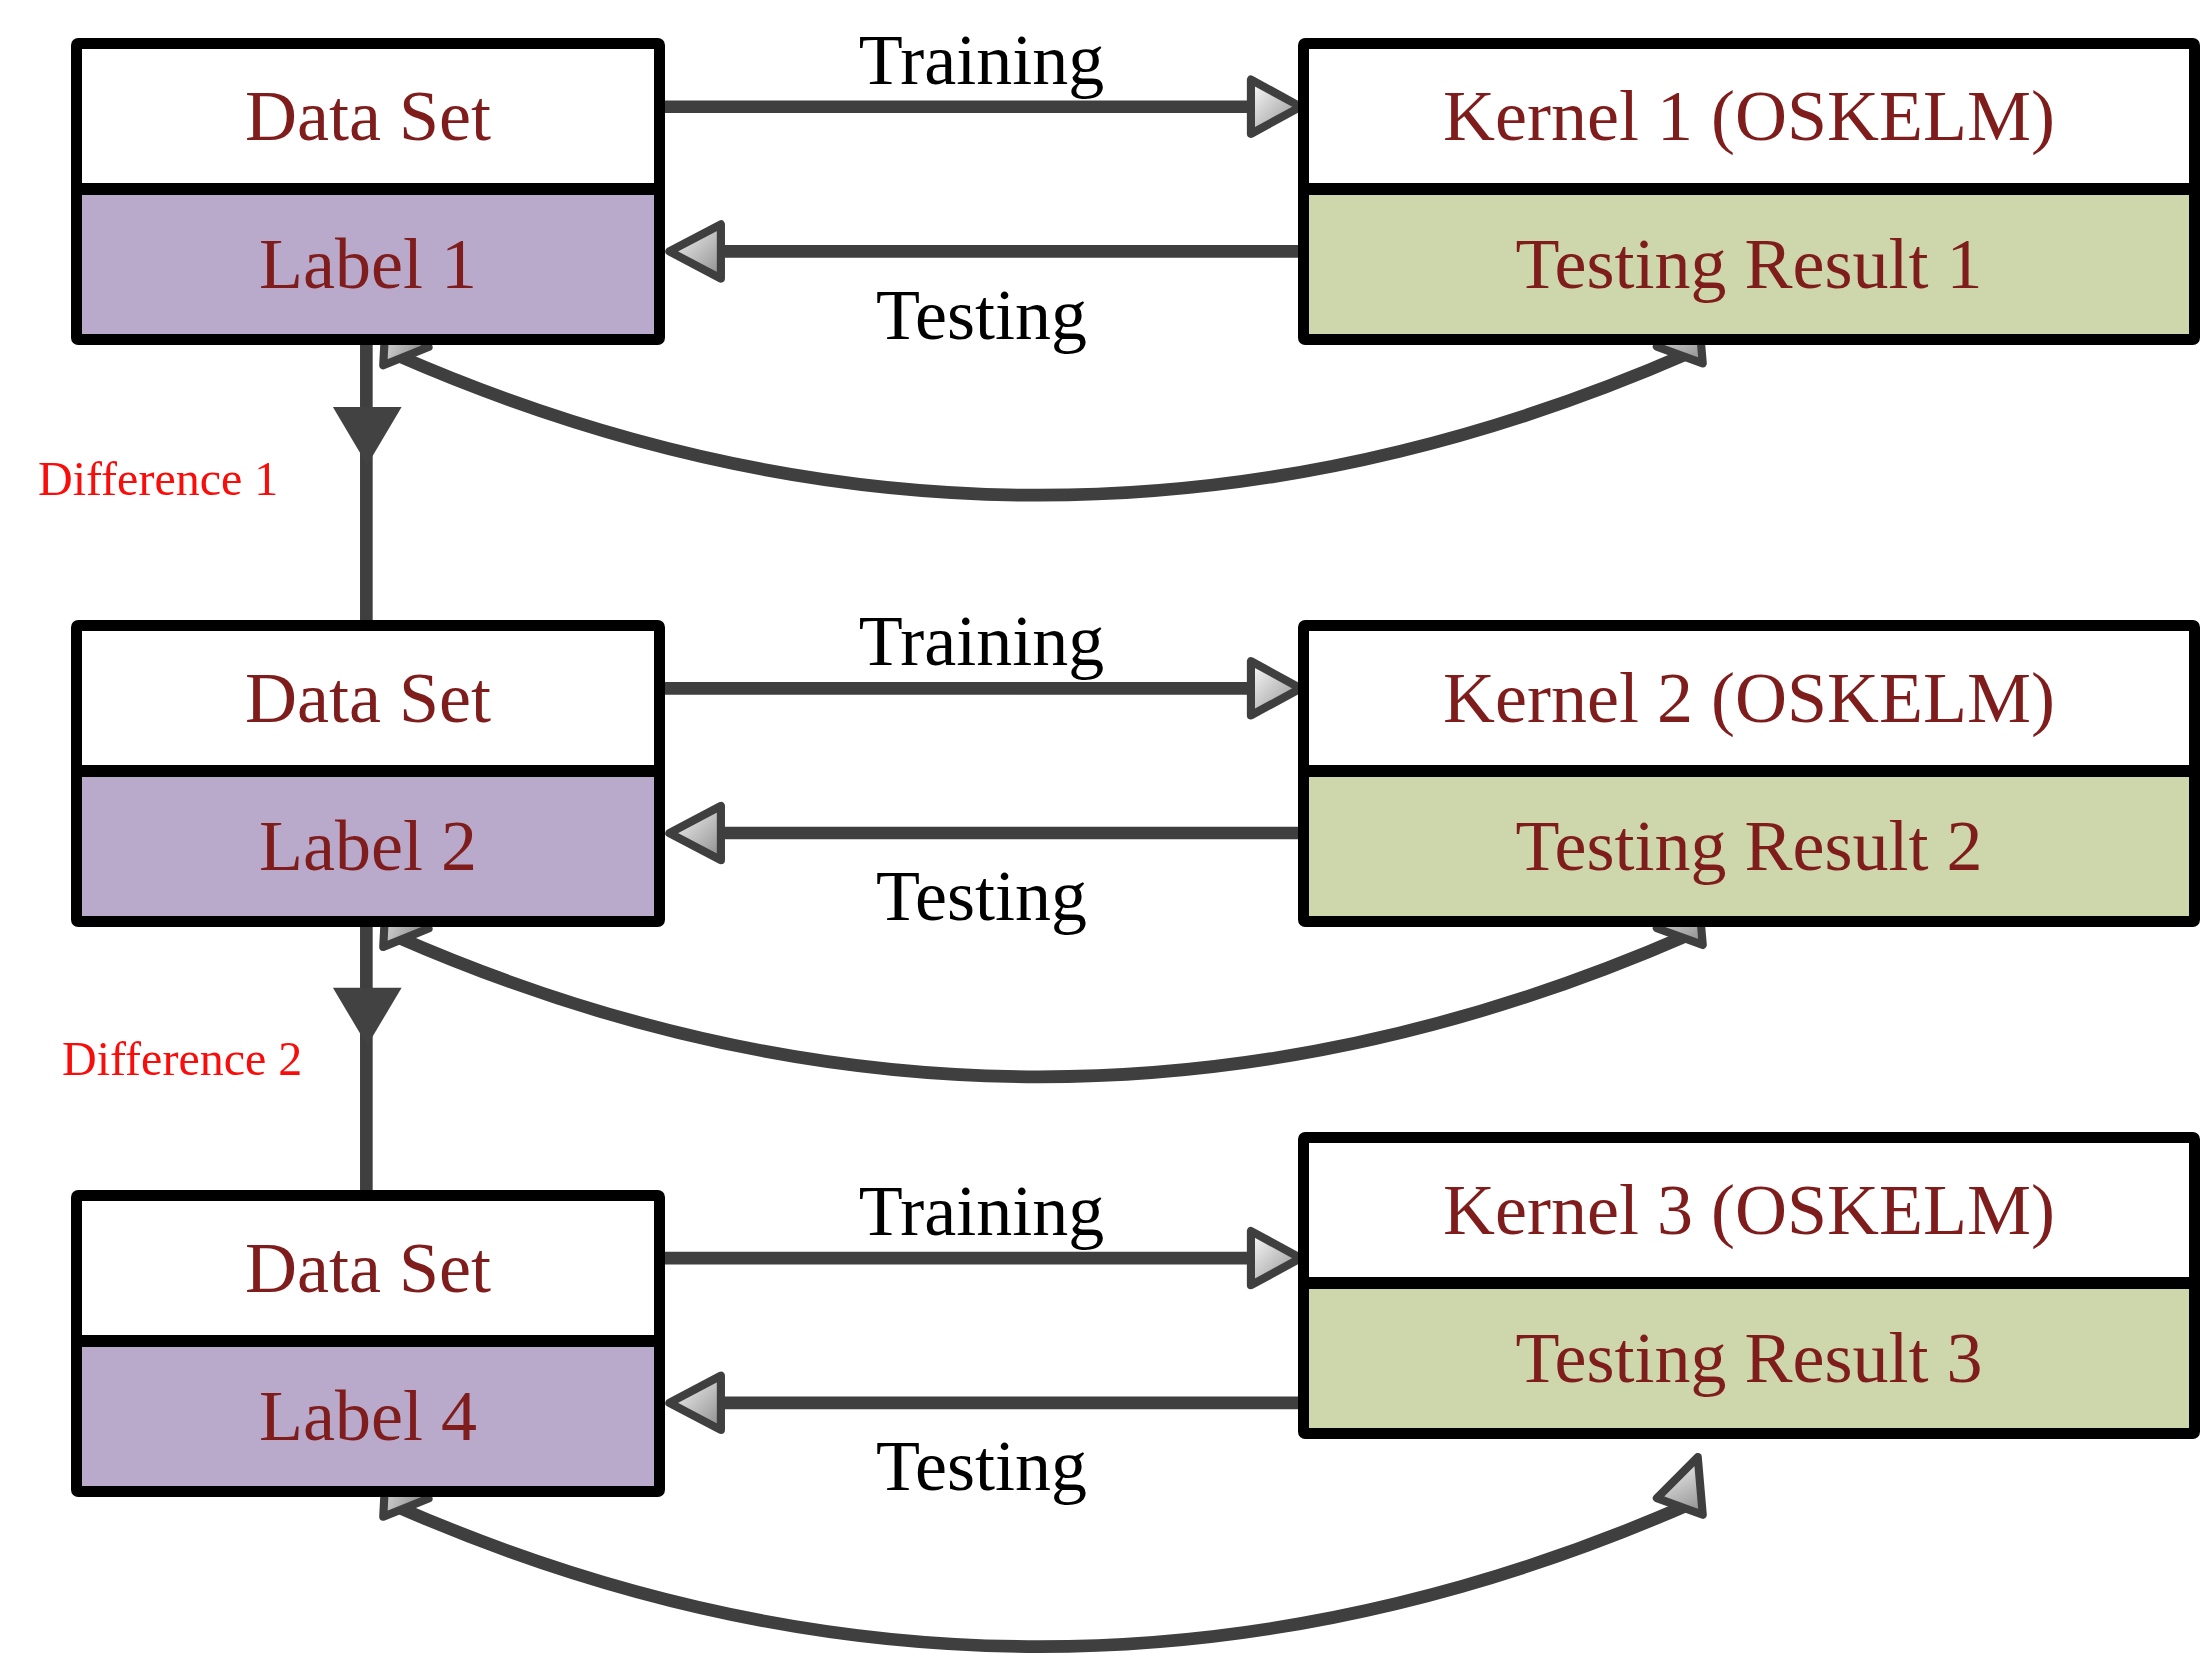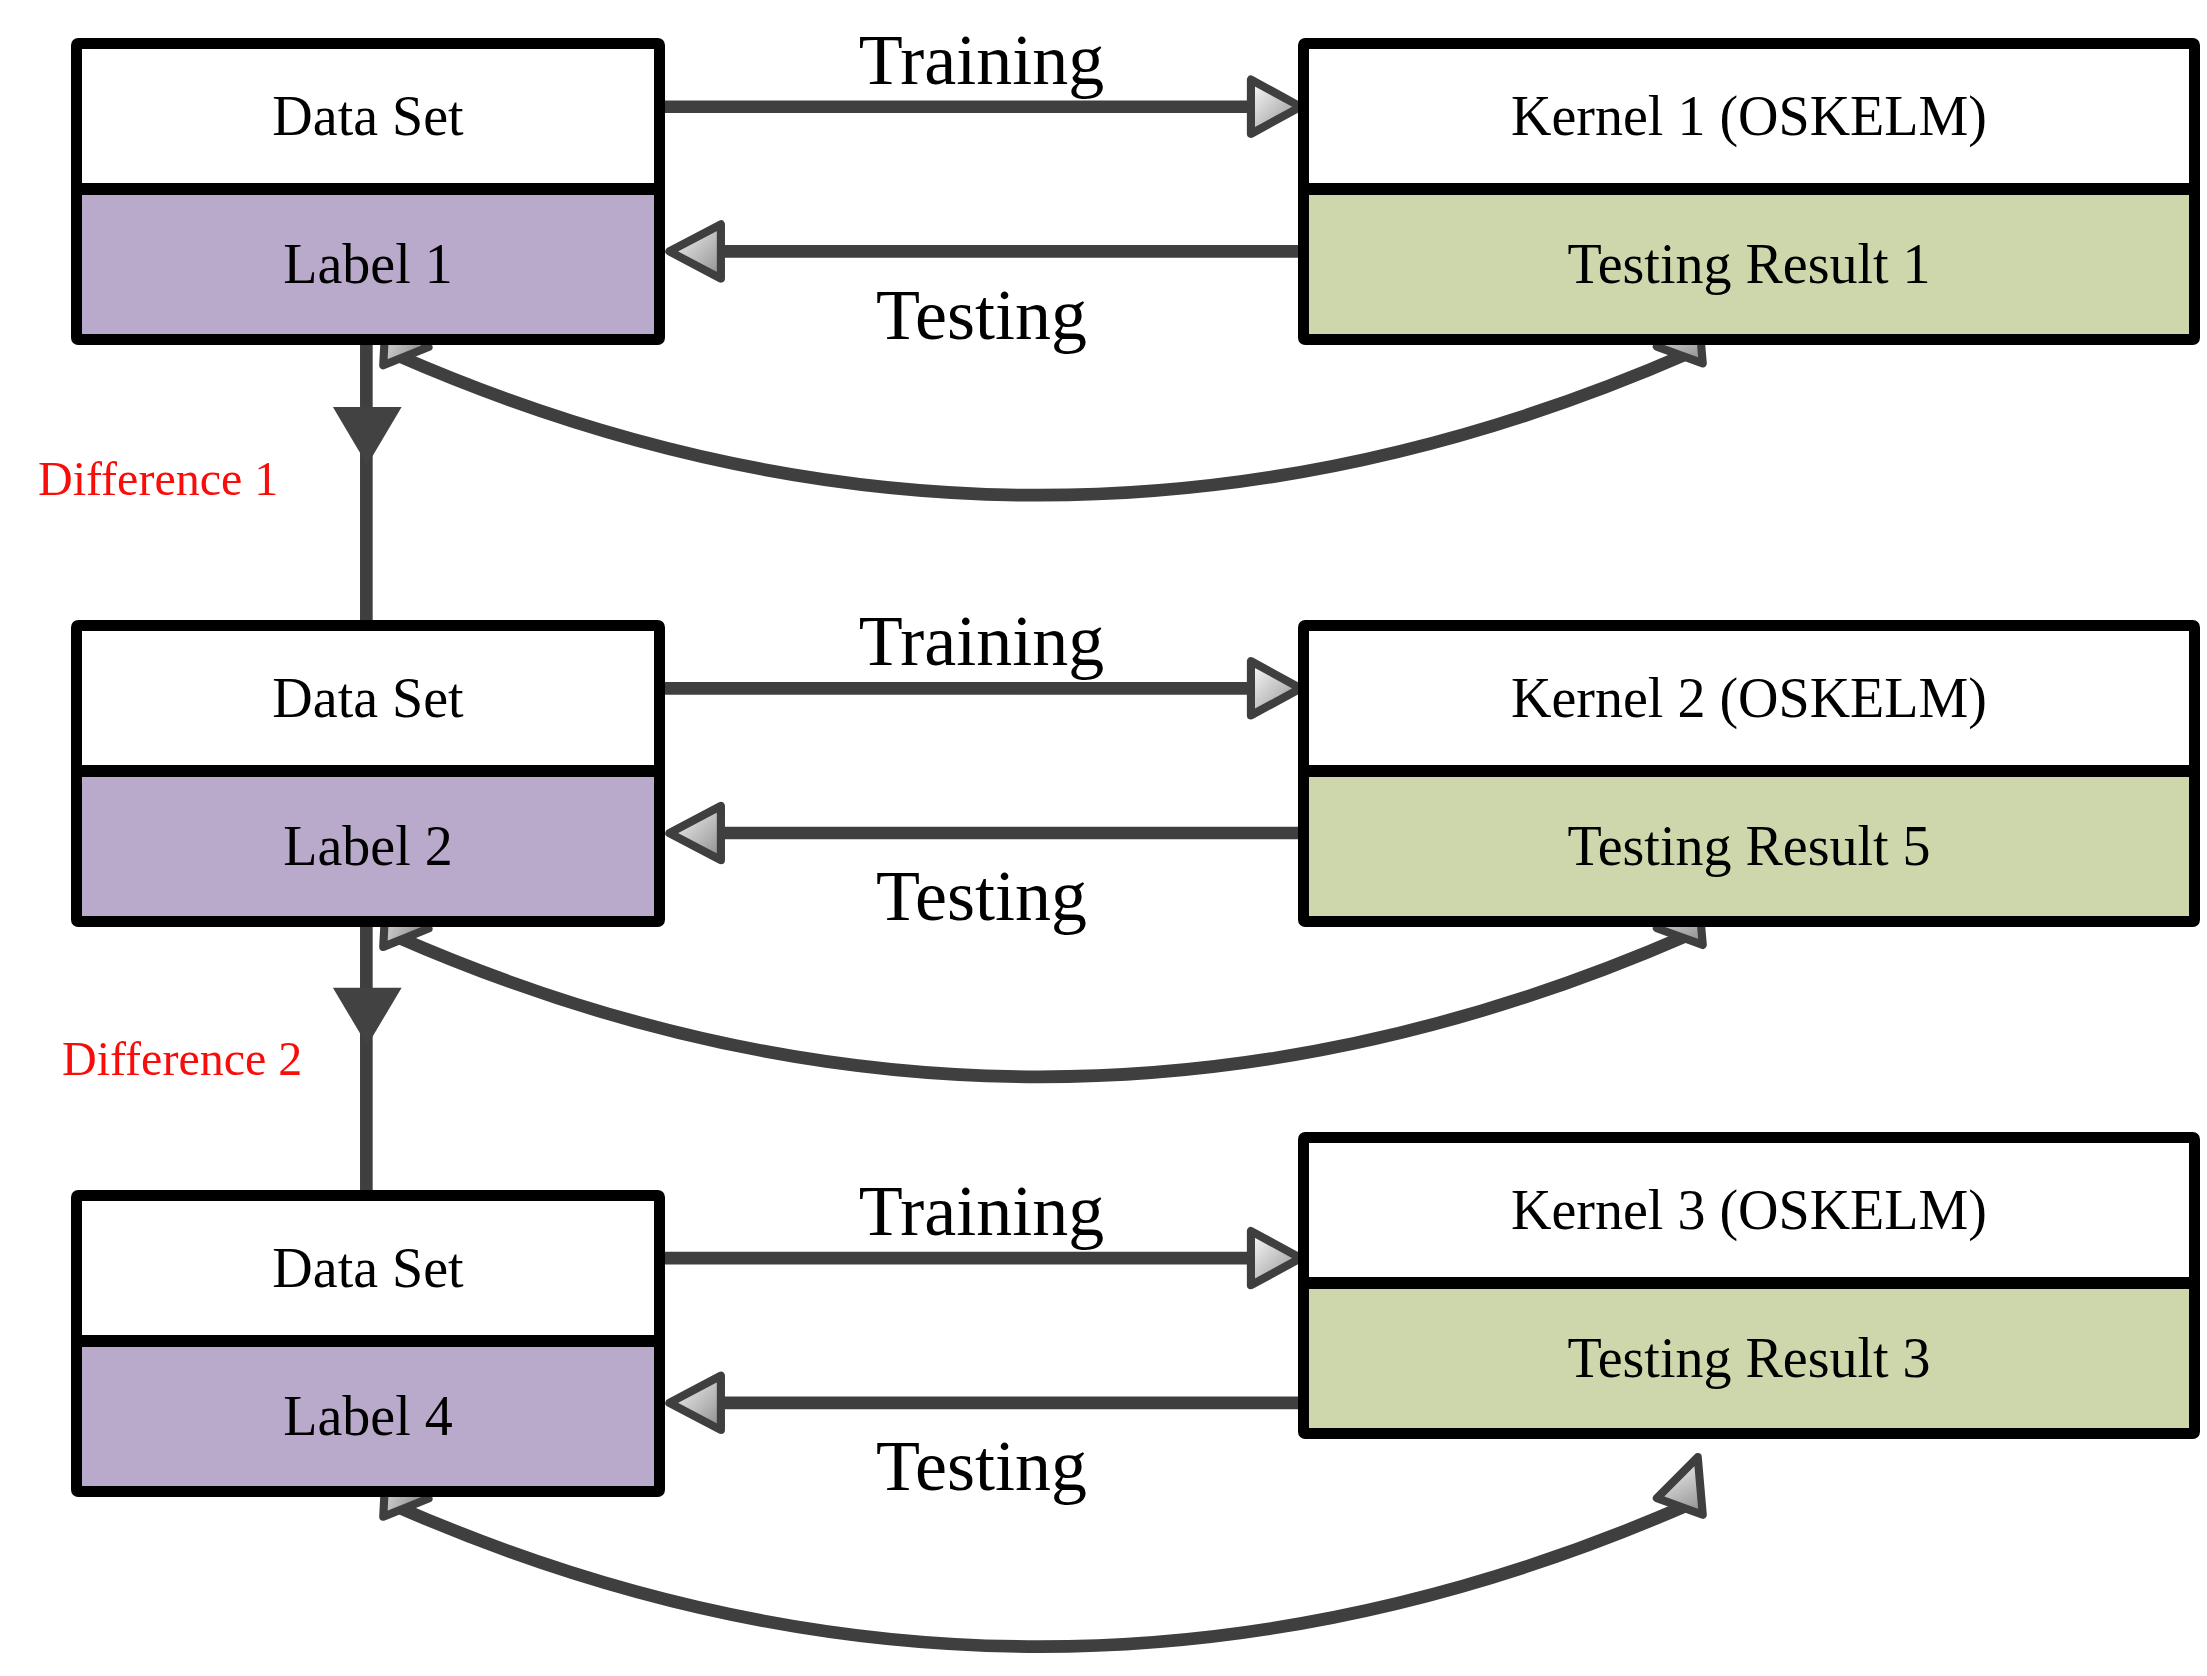--- a/index.html
+++ b/index.html
@@ -16,21 +16,21 @@
     border:11.8px solid #000;
     border-radius:7.2px;
     box-sizing:border-box;
     width:594px;height:307px;
     background:#ffffff;
     display:flex;flex-direction:column;
   }
   .box.right{width:902px;}
   .box .sec{
     display:flex;align-items:center;justify-content:center;
-    font-size:56px;color:#000000;line-height:1;white-space:nowrap;
+    font-size:72px;color:#7f1d1d;line-height:1;white-space:nowrap;
   }
   .box .sec.top{height:134px;background:#ffffff;}
   .box .divider{height:11.8px;background:#000;flex:0 0 auto;}
   .box .sec.bottom{flex:1 1 auto;text-align:right;}
   .sec.bottom.purple{background:#b9aacb;}
   .sec.bottom.green{background:#cdd7ab;}
   .flow-label{
     position:absolute;font-size:72px;line-height:1;color:#000;
     width:543px;text-align:center;white-space:nowrap;
   }
@@ -108,21 +108,21 @@
   <div class="diff-label" style="left:38px;top:455px;">Difference 1</div>
 
   <div class="box left" style="left:71px;top:620px;">
     <div class="sec top">Data Set</div>
     <div class="divider"></div>
     <div class="sec bottom purple">Label 2</div>
   </div>
   <div class="box right" style="left:1298px;top:620px;">
     <div class="sec top">Kernel 2 (OSKELM)</div>
     <div class="divider"></div>
-    <div class="sec bottom green">Testing Result 5</div>
+    <div class="sec bottom green">Testing Result 2</div>
   </div>
   <div class="flow-label" style="left:710px;top:605px;">Training</div>
   <div class="flow-label" style="left:710px;top:860px;">Testing</div>
 
   <div class="diff-label" style="left:38px;top:1035px;margin-left:24px;">Difference 2</div>
 
   <div class="box left" style="left:71px;top:1190px;">
     <div class="sec top">Data Set</div>
     <div class="divider"></div>
     <div class="sec bottom purple">Label 4</div>

